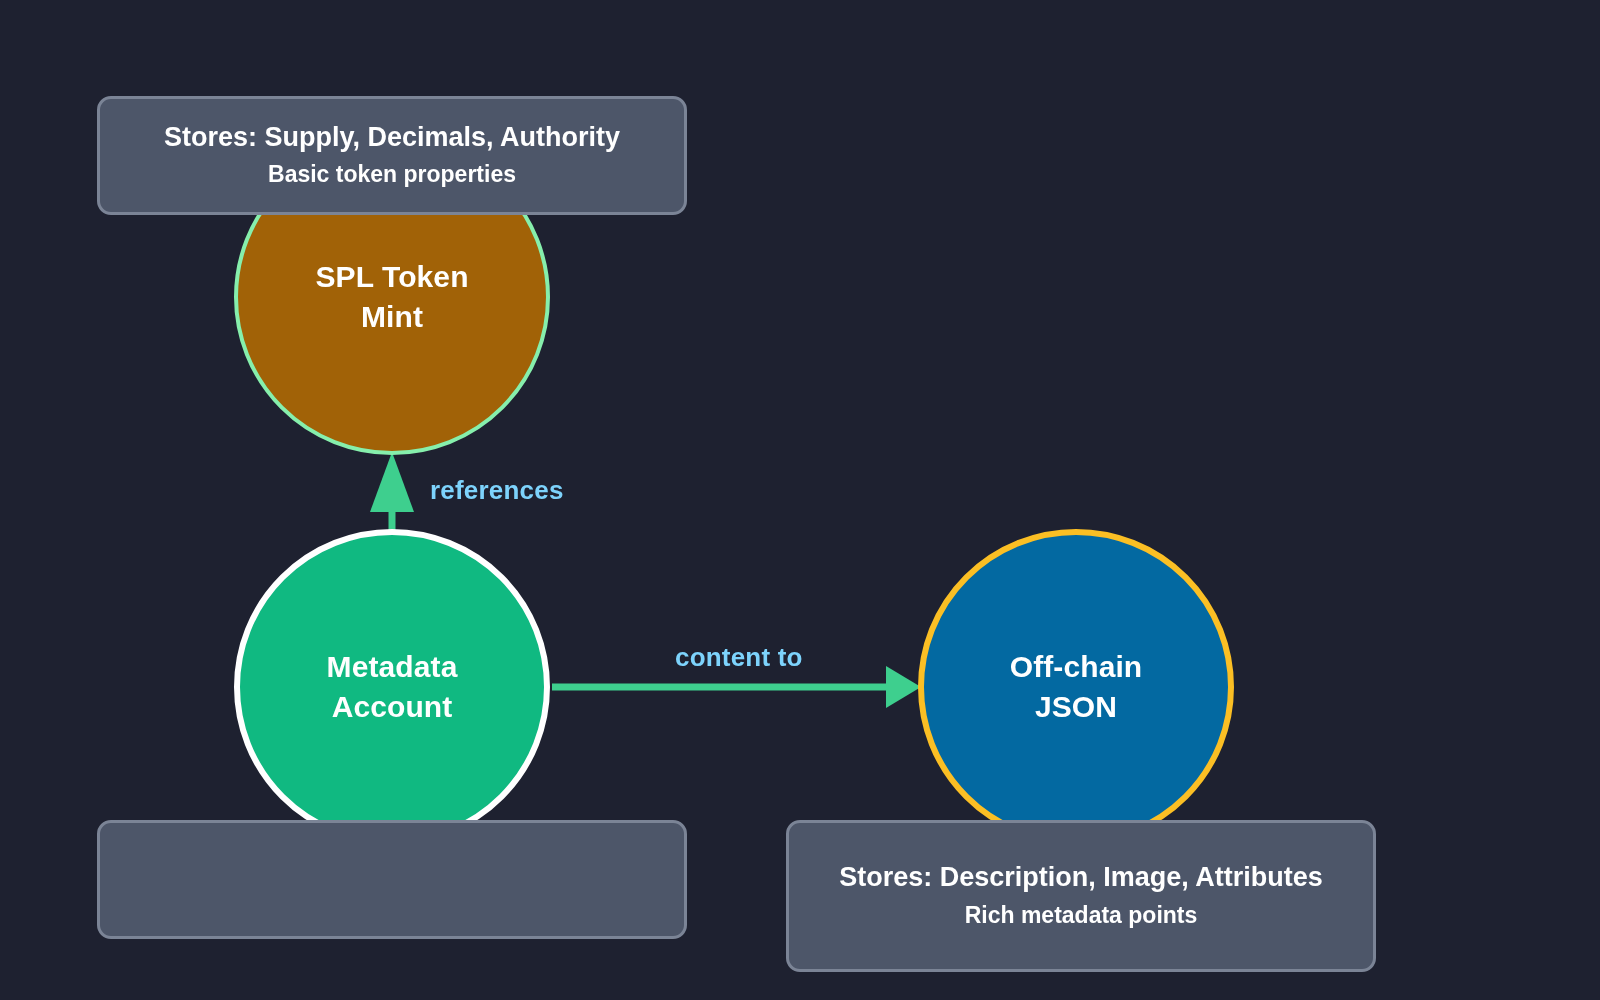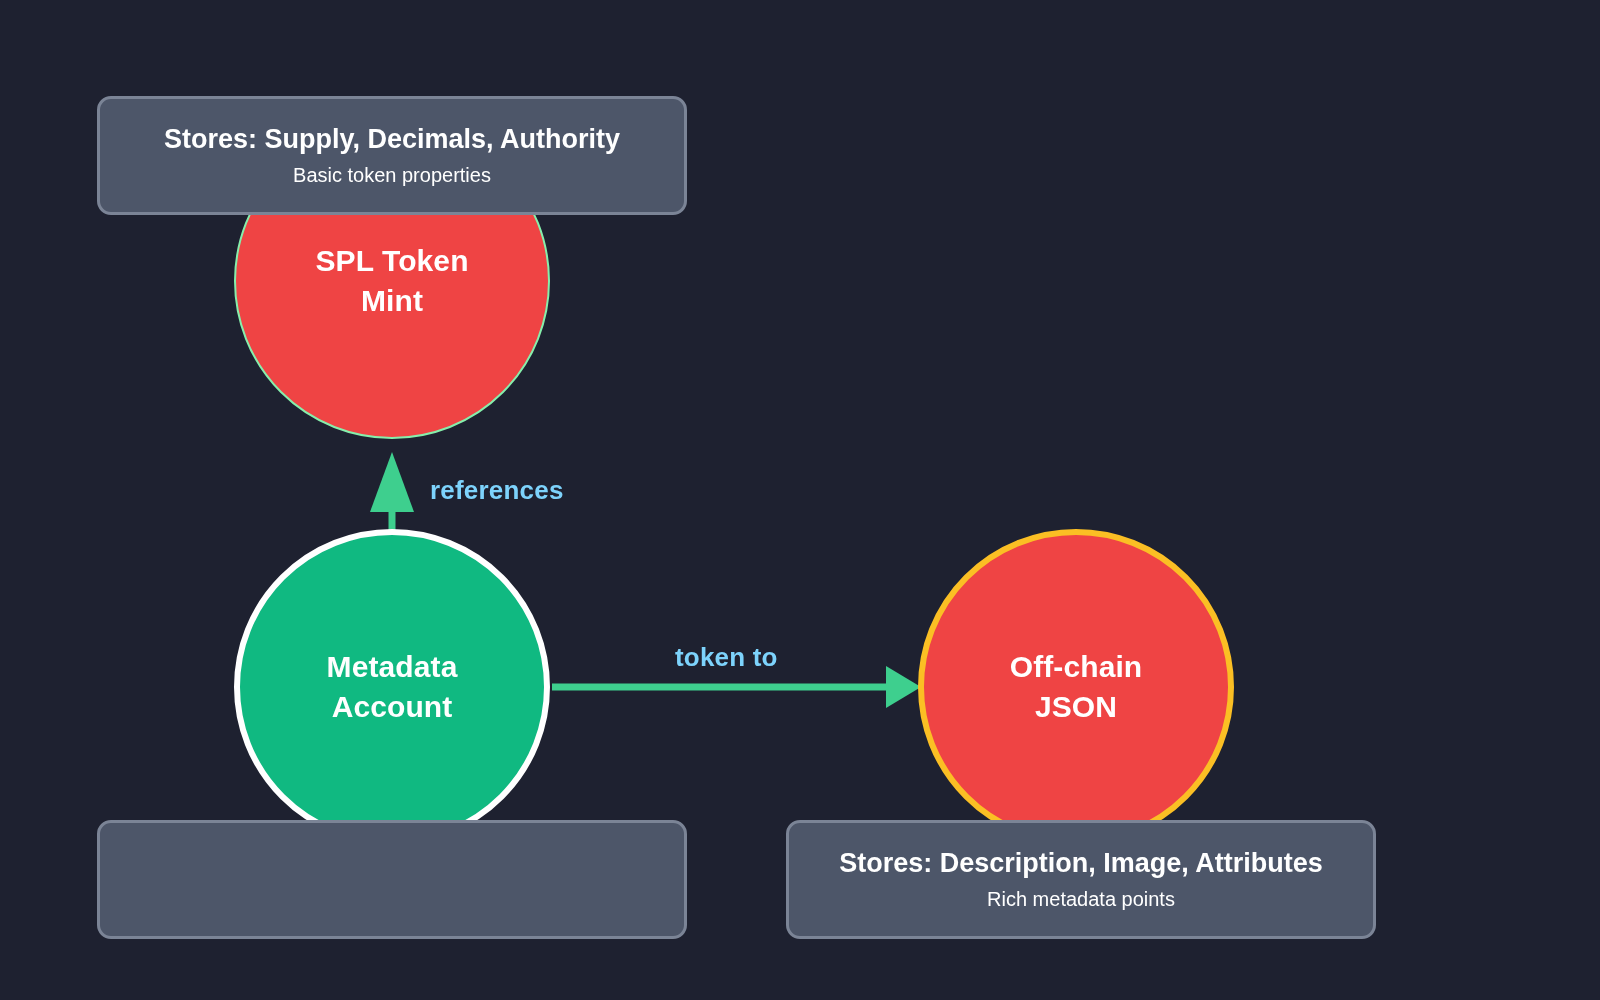--- a/index.html
+++ b/index.html
@@ -46,40 +46,40 @@
     line-height: 1.32;
     letter-spacing: 0.1px;
   }
   .node .node-label {
     white-space: pre-line;
     display: block;
   }
 
   .node-mint {
     left: 234px;
-    top: 123px;
+    top: 139px;
     width: 316px;
     height: 316px;
-    background: #ef4444;
-    border: 2px solid #86efac;
+    background: #a16207;
+    border: 4px solid #86efac;
   }
   .node-metadata {
     left: 234px;
     top: 529px;
     width: 316px;
     height: 316px;
     background: #10b981;
     border: 6px solid #ffffff;
   }
   .node-offchain {
     left: 918px;
     top: 529px;
     width: 316px;
     height: 316px;
-    background: #ef4444;
+    background: #0369a1;
     border: 6px solid #fbbf24;
   }
 
   
   .infobox {
     position: absolute;
     box-sizing: border-box;
     background: #4d5669;
     border: 3px solid #7b8496;
     border-radius: 14px;
@@ -90,30 +90,30 @@
     color: #ffffff;
     padding: 10px 18px;
   }
   .infobox .ib-title {
     font-size: 27px;
     font-weight: bold;
     line-height: 1.25;
     white-space: nowrap;
   }
   .infobox .ib-sub {
-    font-size: 20px;
-    font-weight: normal;
+    font-size: 23px;
+    font-weight: bold;
     line-height: 1.3;
     margin-top: 6px;
     white-space: nowrap;
   }
 
   .box-mint     { left: 97px;  top: 96px;  width: 590px; height: 119px; }
   .box-metadata { left: 97px;  top: 820px; width: 590px; height: 119px; }
-  .box-offchain { left: 786px; top: 820px; width: 590px; height: 119px; align-items: center; }
+  .box-offchain { left: 786px; top: 820px; width: 590px; height: 152px; align-items: center; }
 
   
   .edge-label {
     position: absolute;
     color: #7dd3fc;
     font-weight: bold;
     font-size: 26px;
     letter-spacing: 0.2px;
     white-space: nowrap;
   }
@@ -161,15 +161,15 @@
   <div class="infobox box-metadata">
   </div>
 
   <div class="infobox box-offchain">
     <div class="ib-title">Stores: Description, Image, Attributes</div>
     <div class="ib-sub">Rich metadata points</div>
   </div>
 
   <div class="edge-label label-references">references</div>
 
-  <div class="edge-label label-points-to">token to</div>
+  <div class="edge-label label-points-to">content to</div>
 
 </div>
 
 </body></html>

